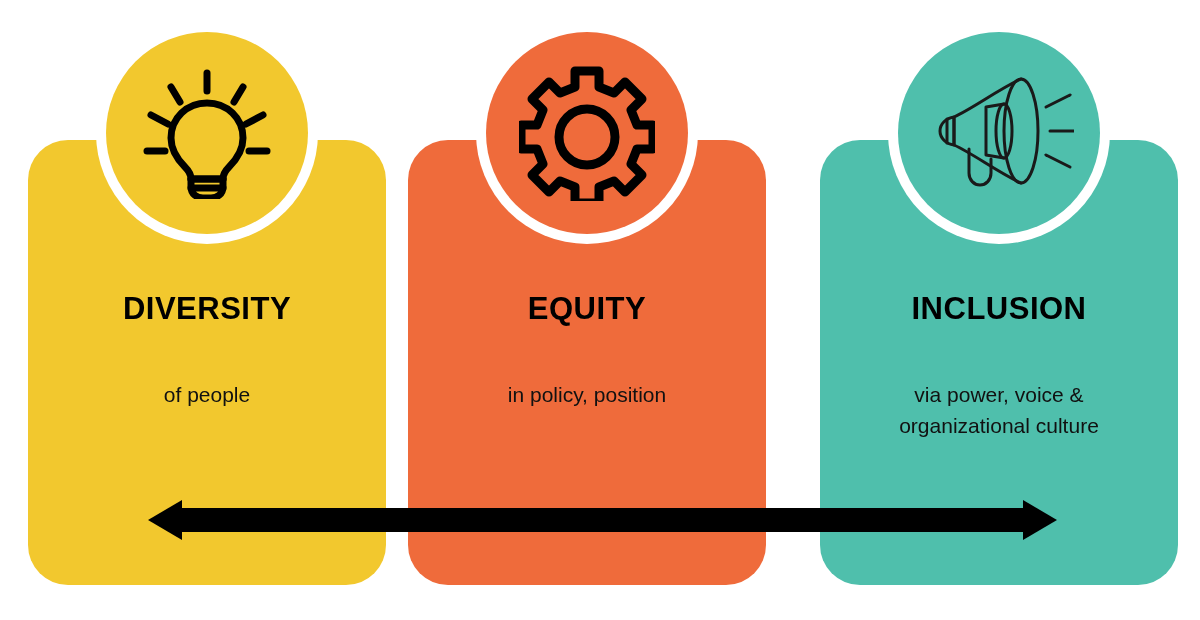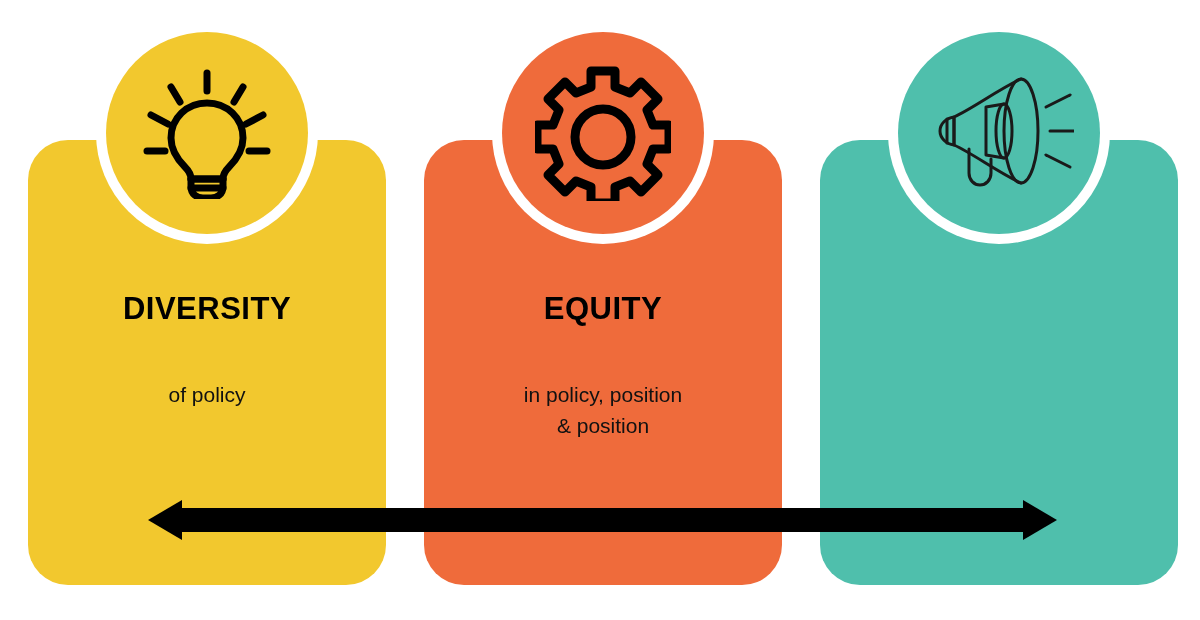--- a/index.html
+++ b/index.html
@@ -23,21 +23,21 @@
     padding-left: 40px;
   }
 
   
   .column {
     position: absolute;
     top: 0;
     height: 620px;
   }
   .col-1 { left: 28px;  width: 358px; }
-  .col-2 { left: 424px; width: 358px; }
+  .col-2 { left: 408px; width: 358px; }
   .col-3 { left: 820px; width: 358px; }
 
   .card-body {
     position: absolute;
     left: 0;
     top: 140px;
     width: 358px;
     height: 445px;
     border-radius: 40px;
   }
@@ -126,41 +126,40 @@
 
           <line x1="48" y1="112" x2="80" y2="112"></line>
           <path d="M48 112 L48 120 C48 127 54 131 60 131 L68 131 C74 131 80 127 80 120 L80 112"></path>
           <line x1="48" y1="121" x2="80" y2="121"></line>
         </svg>
       </span>
     </div>
     <div class="card-text">
       <div class="card-title">DIVERSITY</div>
       <div class="card-sub">
-        <div>of policy</div>
+        <div>of people</div>
       </div>
     </div>
   </div>
 
   <div class="column col-2">
     <div class="card-body" style="background: rgb(239, 107, 59);"></div>
     <div class="badge-ring"></div>
     <div class="badge" style="background: rgb(239, 107, 59);">
       <span>
         <svg width="136" height="136" viewBox="0 0 136 136" fill="none" stroke="#000000" stroke-width="9" stroke-linejoin="round" stroke-linecap="round">
           <path d="M56 6 L80 6 L80 22 L95 28 L106 17 L123 34 L112 45 L118 60 L134 60 L134 84 L118 84 L112 99 L123 110 L106 127 L95 116 L80 122 L80 138 L56 138 L56 122 L41 116 L30 127 L13 110 L24 99 L18 84 L2 84 L2 60 L18 60 L24 45 L13 34 L30 17 L41 28 L56 22 Z"></path>
           <circle cx="68" cy="72" r="28"></circle>
         </svg>
       </span>
     </div>
     <div class="card-text">
       <div class="card-title">EQUITY</div>
       <div class="card-sub">
         <div>in policy, position</div>
-        <div>&amp; position</div>
       </div>
     </div>
   </div>
 
   <div class="column col-3">
     <div class="card-body" style="background: rgb(79, 191, 172);"></div>
     <div class="badge-ring"></div>
     <div class="badge" style="background: rgb(79, 191, 172);">
       <span>
         <svg width="150" height="120" viewBox="0 0 150 120" fill="none" stroke="#1a1a1a" stroke-width="3" stroke-linejoin="round" stroke-linecap="round">
@@ -176,20 +175,27 @@
           <path d="M80 31 L62 34 L62 82 L80 85"></path>
 
           <path d="M45 76 L45 100 C45 107 50 112 56 112 C62 112 67 107 67 100 L67 86"></path>
 
           <line x1="122" y1="34" x2="146" y2="22"></line>
           <line x1="126" y1="58" x2="150" y2="58"></line>
           <line x1="122" y1="82" x2="146" y2="94"></line>
         </svg>
       </span>
     </div>
+    <div class="card-text">
+      <div class="card-title">INCLUSION</div>
+      <div class="card-sub">
+        <div>via power, voice &amp;</div>
+        <div>organizational culture</div>
+      </div>
+    </div>
   </div>
 
   <svg id="arrow-layer" viewBox="0 0 1200 620">
     <g>
 
       <rect id="arrow-shaft" x="182" y="508" width="841" height="24" fill="#000000"></rect>
 
       <polygon id="arrow-head-left" points="148,520 182,500 182,540" fill="#000000"></polygon>
 
       <polygon id="arrow-head-right" points="1057,520 1023,500 1023,540" fill="#000000"></polygon>

